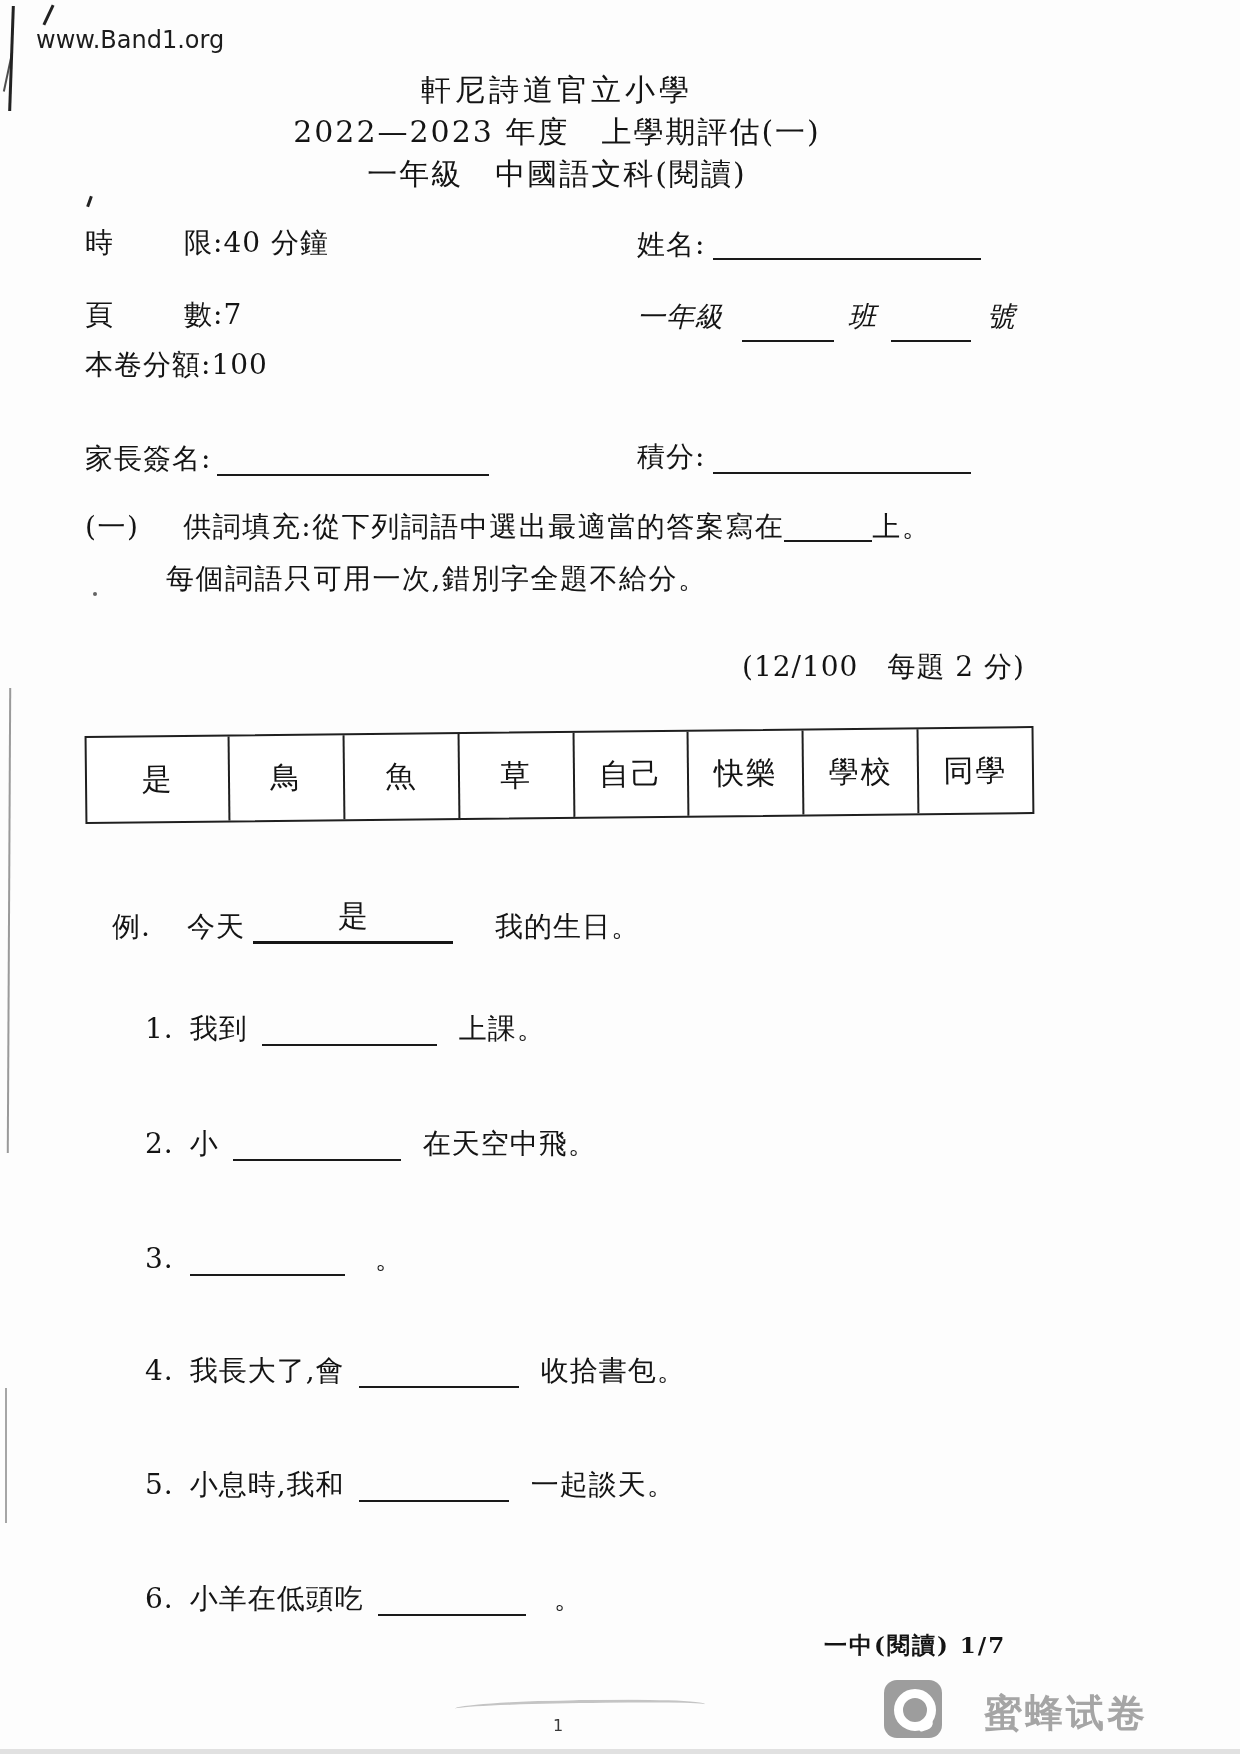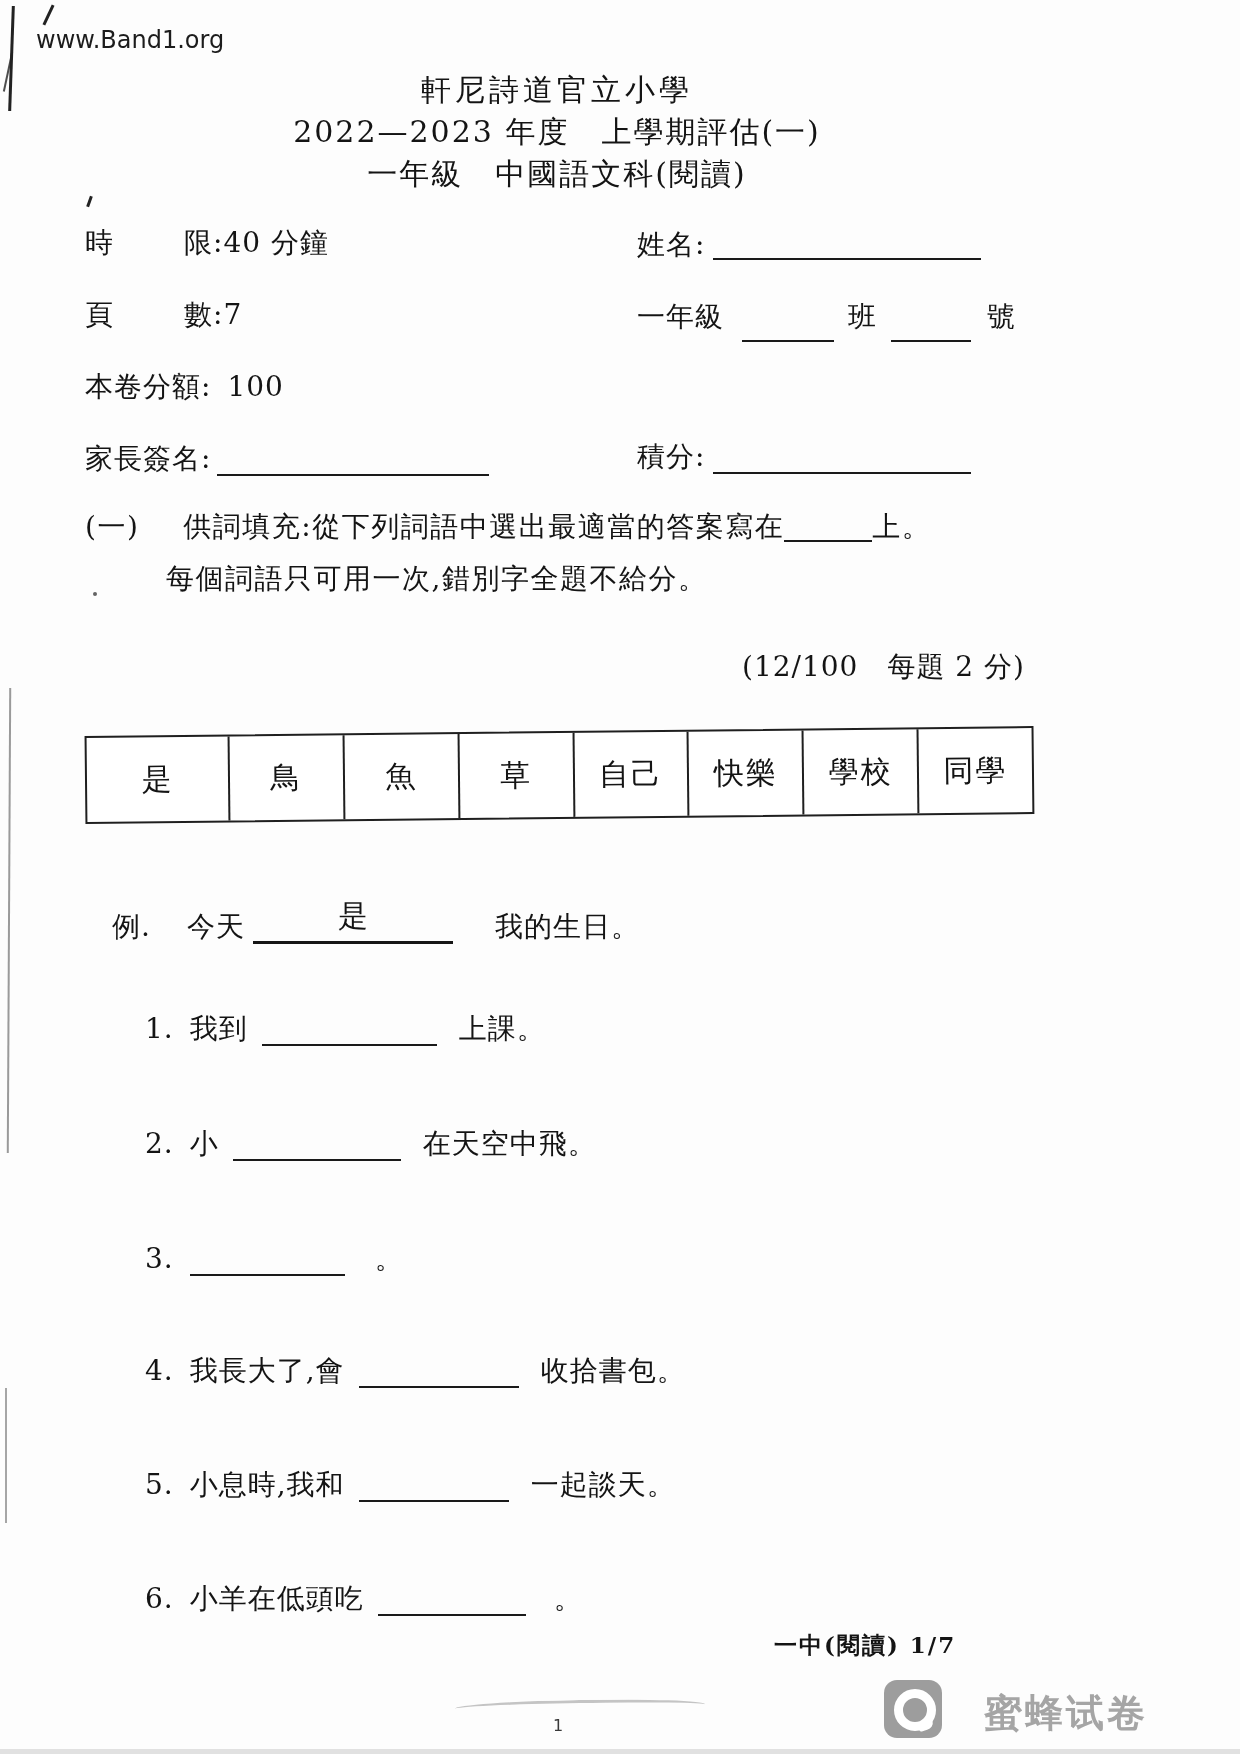--- a/index.html
+++ b/index.html
@@ -81,29 +81,29 @@
     <span class="blank ty6" style="width:268px;margin-left:8px;"></span>
   </div>
 
   <div class="abs row t" style="left:85px;top:296px;">
     <span>頁</span>
     <span class="sp70"></span>
     <span>數:</span>
     <span>7</span>
   </div>
 
-  <div class="abs row t" style="left:637px;top:298px;">
+  <div class="abs row t" style="left:637px;top:298px;font-style:italic;">
     <span>一年級</span>
     <span class="blank ty16" style="width:92px;margin:0 14px 0 18px;"></span>
     <span>班</span>
     <span class="blank ty16" style="width:80px;margin:0 16px 0 14px;"></span>
     <span>號</span>
   </div>
 
-  <div class="abs row t" style="left:85px;top:368px;gap:16px;">
+  <div class="abs row t" style="left:85px;top:346px;">
     <span>本卷分額:</span>
     <span>100</span>
   </div>
 
   <div class="abs row t" style="left:85px;top:440px;">
     <span>家長簽名:</span>
     <span class="blank ty8" style="width:272px;margin-left:6px;"></span>
   </div>
 
   <div class="abs row t" style="left:637px;top:438px;">
@@ -175,21 +175,21 @@
     <span>一起談天。</span>
   </div>
 
   <div class="abs row t" style="left:145px;top:1580px;">
     <span class="qnum">6.</span>
     <span class="qpre">小羊在低頭吃</span>
     <span class="blank ty8 qblank" style="width:148px;margin-right:28px;"></span>
     <span>。</span>
   </div>
 
-  <div class="abs footer-code" style="left:774px;top:1630px;">一中(閱讀) 1/7</div>
+  <div class="abs footer-code" style="left:824px;top:1630px;">一中(閱讀) 1/7</div>
 
   <div class="abs wm-logo" style="left:884px;top:1680px;">
     <span class="wm-ring"></span>
     <span class="wm-bee"></span>
   </div>
   <div class="abs wm-text" style="left:956px;top:1688px;">蜜蜂试卷</div>
 
   <div class="abs smudge" style="left:455px;top:1700px;"></div>
   <div class="abs pagenum" style="left:553px;top:1716px;">1</div>
 

